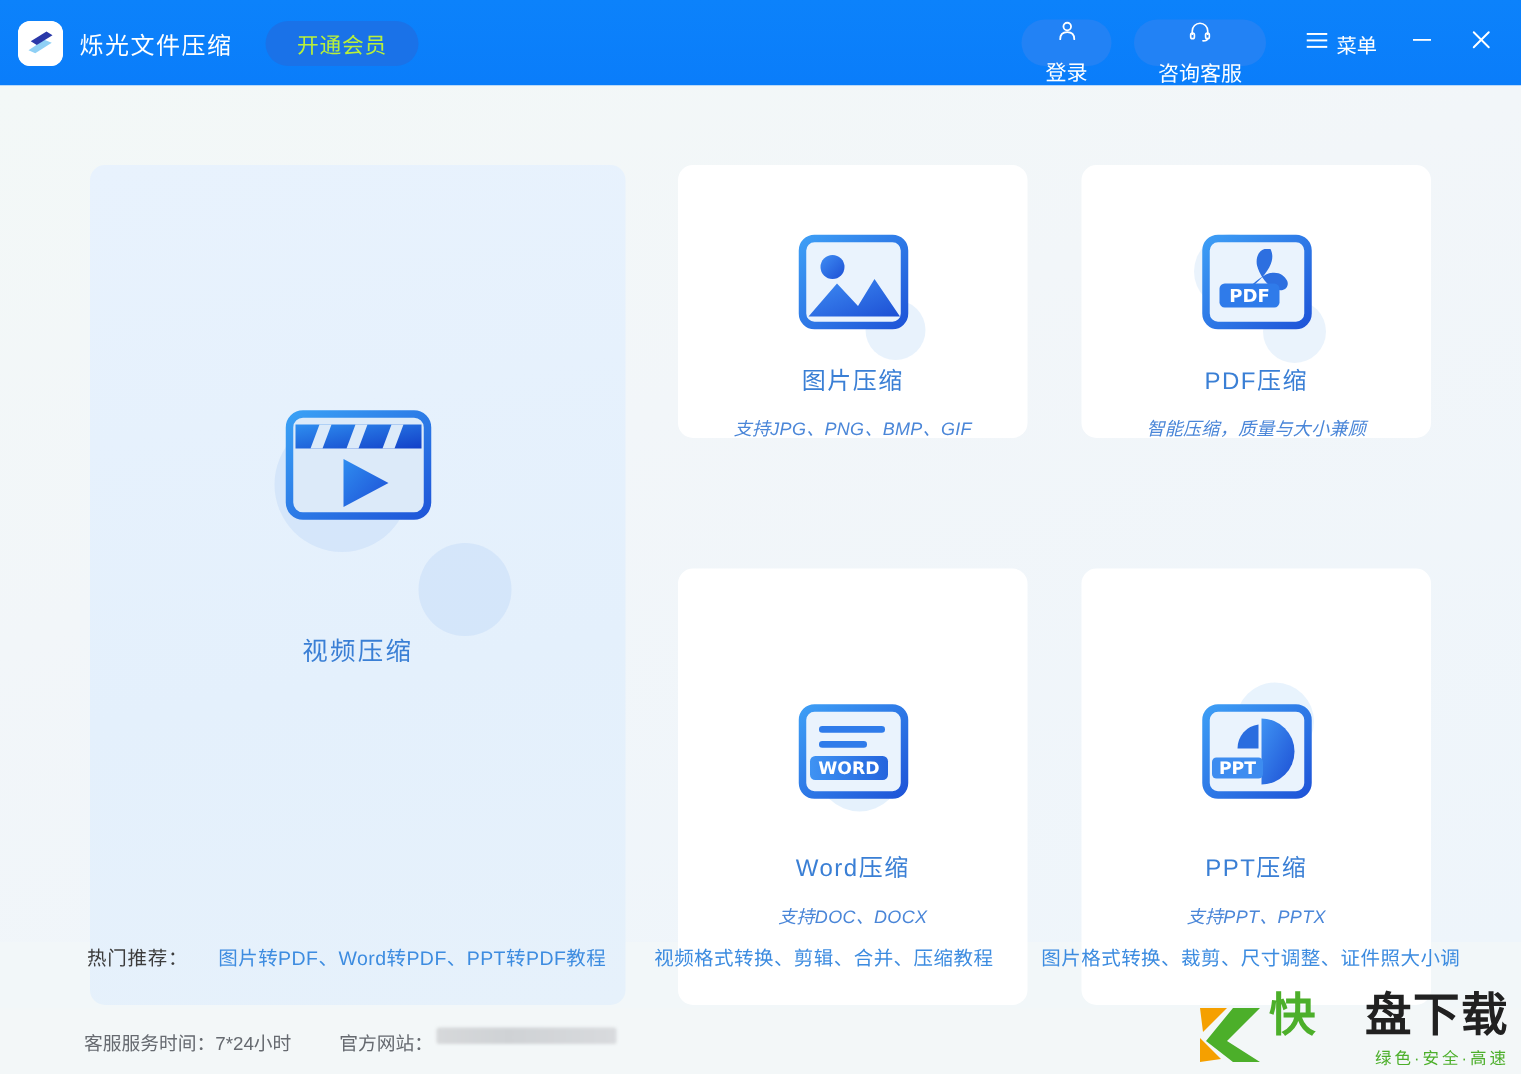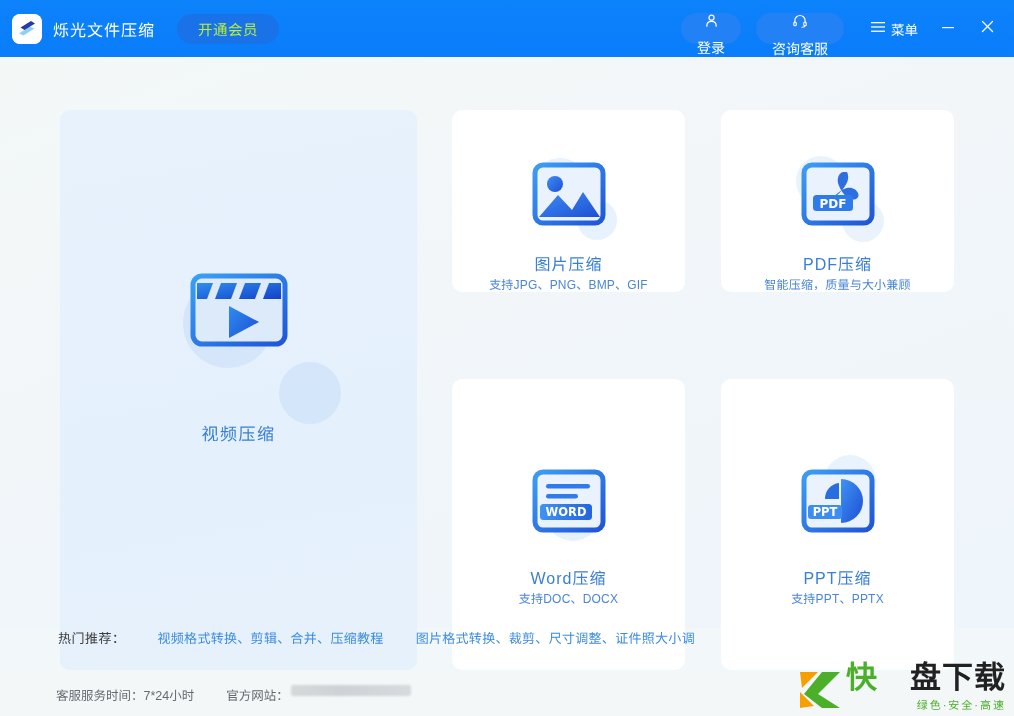--- a/index.html
+++ b/index.html
@@ -97,21 +97,21 @@
   .card .icon-wrap {
     position: relative; width: 100px; height: 84px; margin-top: 46px;
     display: flex; align-items: center; justify-content: center;
   }
   .card.word .icon-wrap, .card.ppt .icon-wrap { margin-top: 80px; }
   .card .title {
     margin-top: 20px; font-size: 16px; color: #3a7fd5; letter-spacing: 1px;
   }
   .card.word .title, .card.ppt .title { margin-top: 22px; }
   .card .sub {
-    font-size: 12px; color: #4a86d8; letter-spacing: .2px;
+    margin-top: 12px; font-size: 12px; color: #4a86d8; letter-spacing: .2px; font-style: italic;
   }
 
   
   .recommend {
     position: absolute; left: 0; top: 628px; width: 1014px; height: 44px;
     display: flex; align-items: flex-start; white-space: nowrap; overflow: hidden;
   }
   .rec-label {
     margin-left: 58px; font-size: 13px; color: #3c3c3c; letter-spacing: .5px;
   }
@@ -352,20 +352,21 @@
       </svg>
     </div>
     <div class="title">PPT压缩</div>
     <div class="sub">支持PPT、PPTX</div>
   </div>
 
 </div>
 
 <div class="recommend">
   <span class="rec-label">热门推荐：</span>
+  <a class="rec-link l1">图片转PDF、Word转PDF、PPT转PDF教程</a>
   <a class="rec-link l2">视频格式转换、剪辑、合并、压缩教程</a>
   <a class="rec-link l3">图片格式转换、裁剪、尺寸调整、证件照大小调</a>
 </div>
 
 <div class="footer">
   <span class="f1">客服服务时间：7*24小时</span>
   <span class="f2">
     <span>官方网站：</span>
     <span class="url-mask"></span>
   </span>

